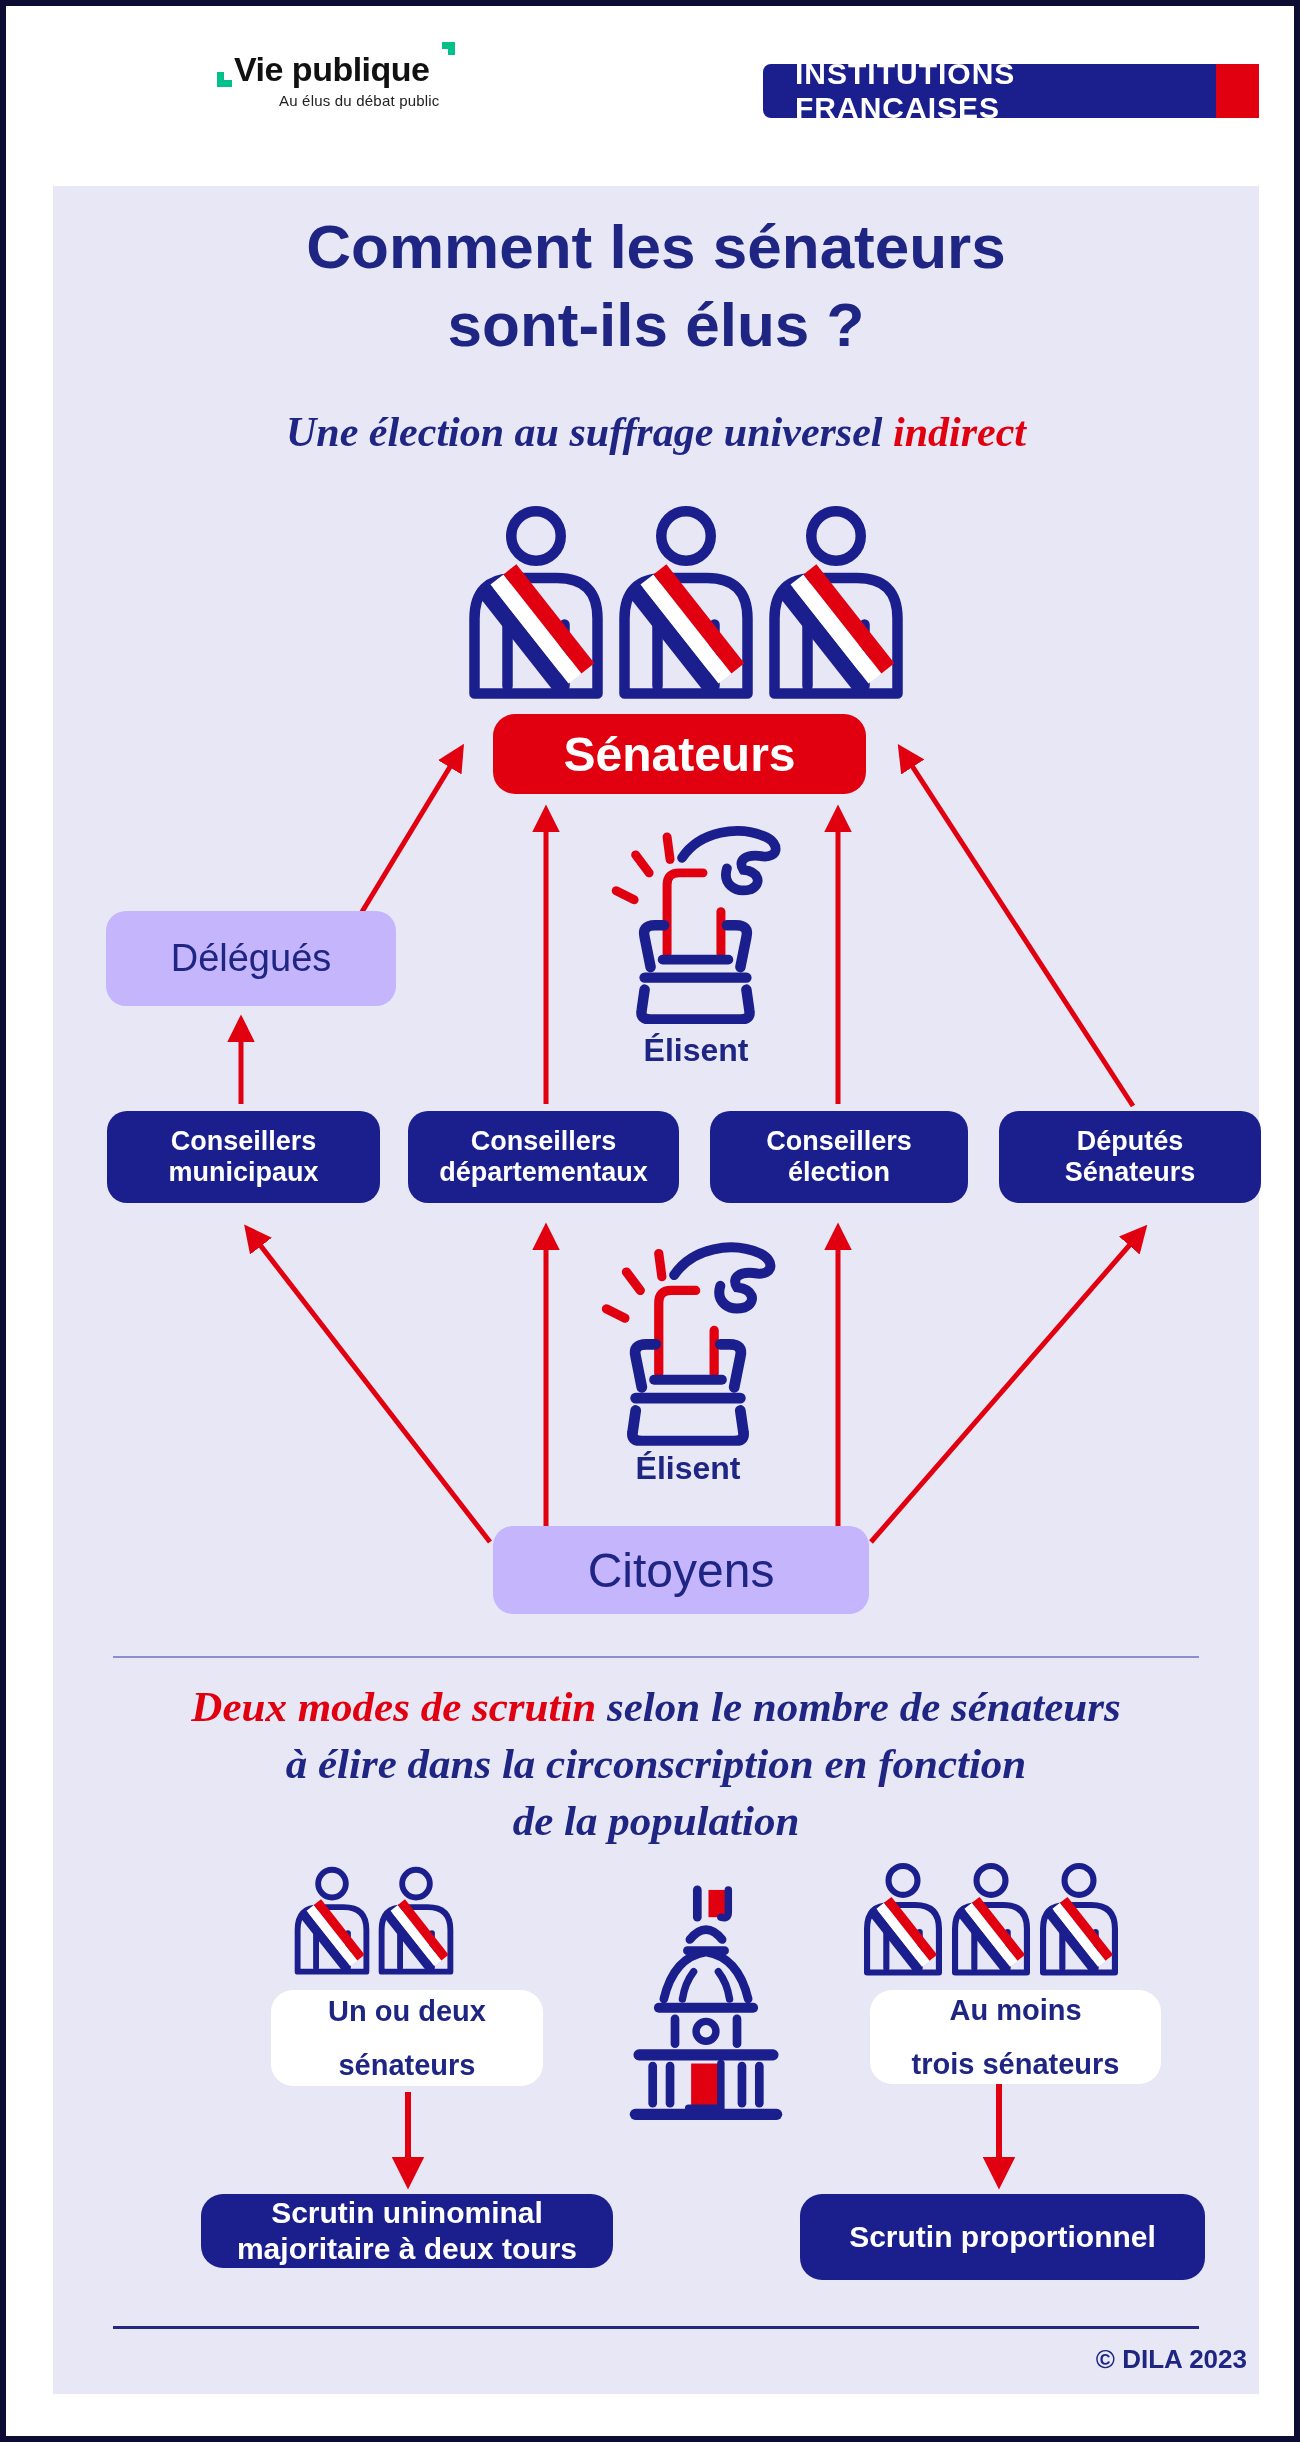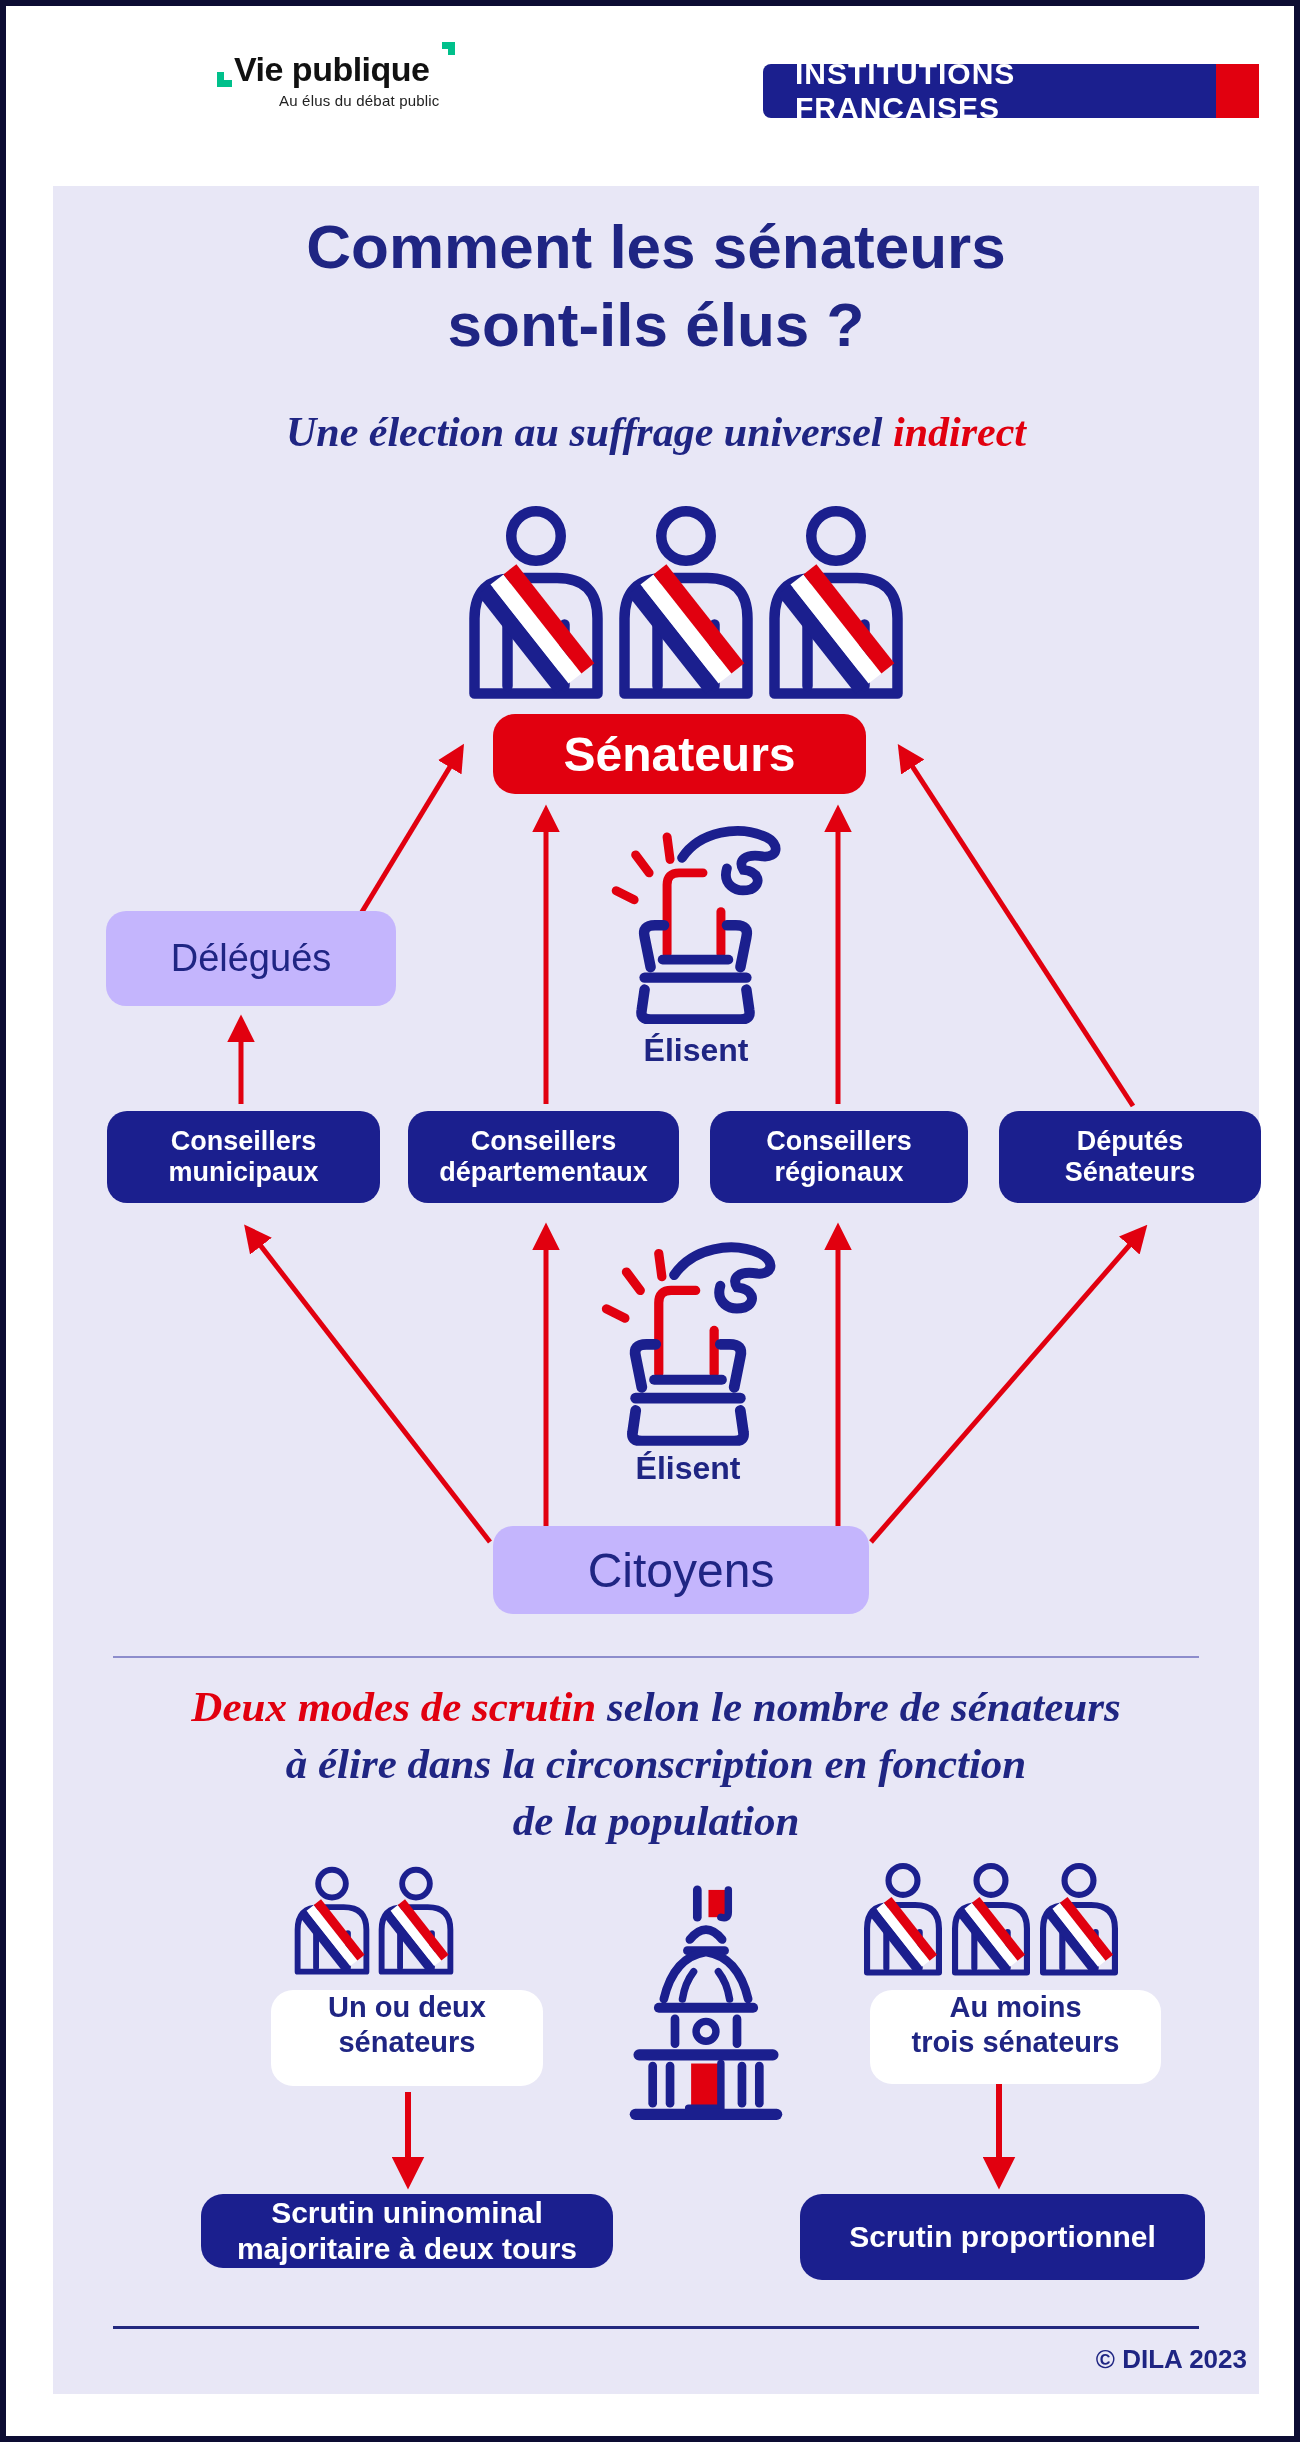--- a/index.html
+++ b/index.html
@@ -40,21 +40,21 @@
   .badge-red{left:440px;top:528px;width:373px;height:80px;background:var(--red);border-radius:22px;display:flex;align-items:center;justify-content:center;color:#fff;font-size:48px;font-weight:700;}
   .box-white{background:#c4b5fd;border-radius:20px;display:flex;flex-direction:column;align-items:center;justify-content:center;color:var(--navy-text);font-weight:400;}
   .delegues{left:53px;top:725px;width:290px;height:95px;font-size:38px;}
   .elisent{width:250px;text-align:center;font-size:32px;font-weight:700;color:var(--navy-text);}
   .box-navy{background:var(--navy-box);border-radius:20px;display:flex;flex-direction:column;align-items:center;justify-content:center;color:#fff;font-weight:700;font-size:27px;line-height:31px;text-align:center;}
   .citoyens{left:440px;top:1340px;width:376px;height:88px;font-size:48px;}
   .divider1{left:60px;top:1470px;width:1086px;height:2px;background:var(--divider-light);}
   .modes-heading{left:0;right:0;top:1492px;text-align:center;font-family:"Liberation Serif",serif;font-style:italic;font-weight:700;font-size:43px;line-height:57px;color:var(--navy-text);}
   .modes-heading .red{color:var(--red);}
   .figure-row{display:flex;align-items:flex-end;}
-  .label-white{background:#fff;border-radius:22px;display:flex;flex-direction:column;align-items:center;justify-content:flex-start;color:var(--navy-text);font-weight:700;font-size:29px;line-height:35px;text-align:center;}
+  .label-white{background:#fff;border-radius:22px;display:flex;flex-direction:column;align-items:center;justify-content:center;color:var(--navy-text);font-weight:700;font-size:29px;line-height:35px;text-align:center;gap:19px;}
   .result-navy{background:var(--navy-box);border-radius:22px;display:flex;flex-direction:column;align-items:center;justify-content:center;color:#fff;font-weight:700;font-size:30px;line-height:36px;text-align:center;}
   .divider2{left:60px;top:2140px;width:1086px;height:3px;background:var(--divider-dark);}
   .copyright{right:12px;top:2158px;font-size:26px;font-weight:600;color:var(--navy-text);}
 </style>
 </head>
 <body>
 
 <svg width="0" height="0" style="position:absolute" aria-hidden="true">
   <defs>
     <symbol id="sym-senator" viewBox="0 0 100 130">
@@ -185,21 +185,21 @@
     <div class="abs box-navy" style="left:54px;top:925px;width:273px;height:92px">
       <span>Conseillers</span>
       <span>municipaux</span>
     </div>
     <div class="abs box-navy" style="left:355px;top:925px;width:271px;height:92px">
       <span>Conseillers</span>
       <span>départementaux</span>
     </div>
     <div class="abs box-navy" style="left:657px;top:925px;width:258px;height:92px">
       <span>Conseillers</span>
-      <span>régionaux</span>
+      <span>élection</span>
     </div>
     <div class="abs box-navy" style="left:946px;top:925px;width:262px;height:92px">
       <span>Députés</span>
       <span>Sénateurs</span>
     </div>
 
     <svg class="abs" style="left:535px;top:1052px" width="200" height="208" viewBox="0 0 130 135">
         <use href="#sym-ballot"></use>
       </svg>
     <div class="abs elisent" style="left:510px;top:1264px">Élisent</div>

